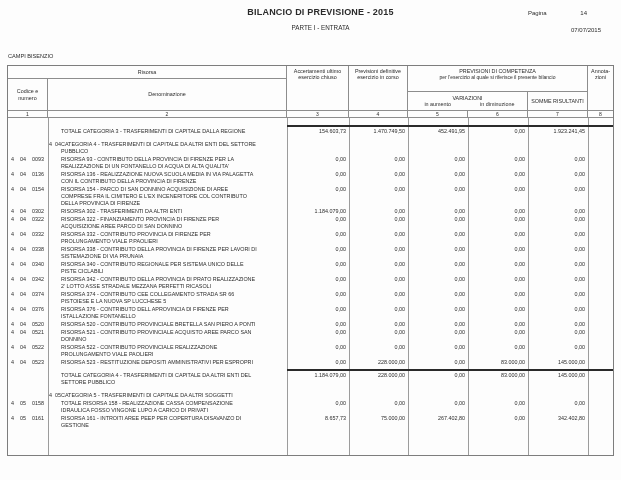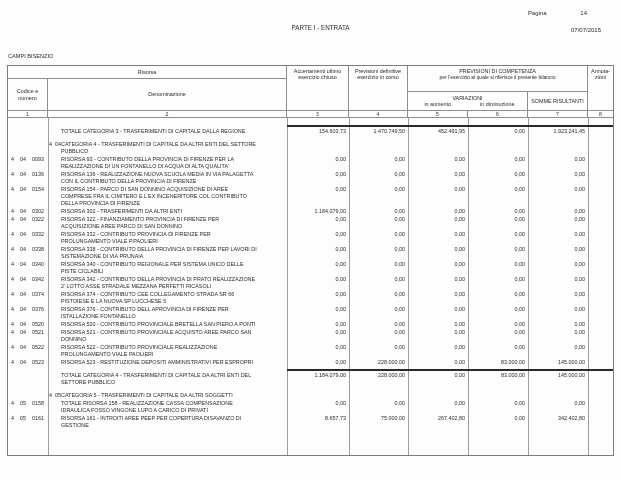--- a/index.html
+++ b/index.html
@@ -51,20 +51,21 @@
   .catcode{position:absolute;left:1px;top:0;display:flex;gap:3px;}
   .dentext{max-width:196px;}
   .c-num{box-sizing:border-box;text-align:right;padding-right:3px;}
   .c-ann{flex:1;}
 </style>
 </head>
 <body>
 
 <div class="page">
 
+  <div class="doc-title">BILANCIO DI PREVISIONE - 2015</div>
   <div class="doc-subtitle">PARTE I - ENTRATA</div>
 
   <div class="pagina-row">
     <span>Pagina</span>
     <span>14</span>
   </div>
   <div class="doc-date">07/07/2015</div>
 
   <div class="entity">CAMPI BISENZIO</div>
 

